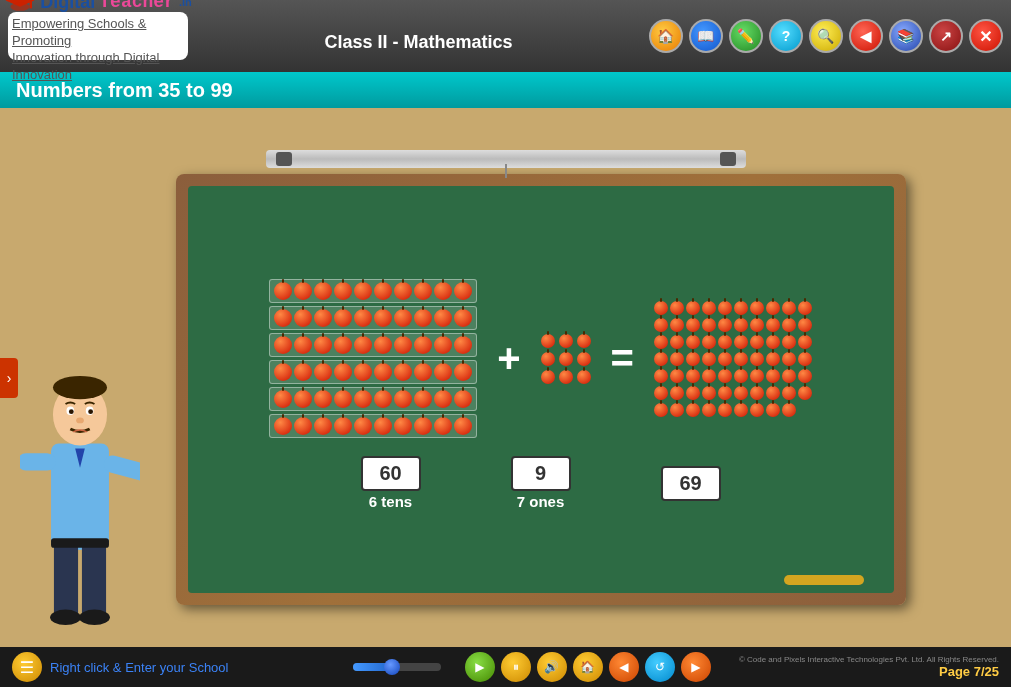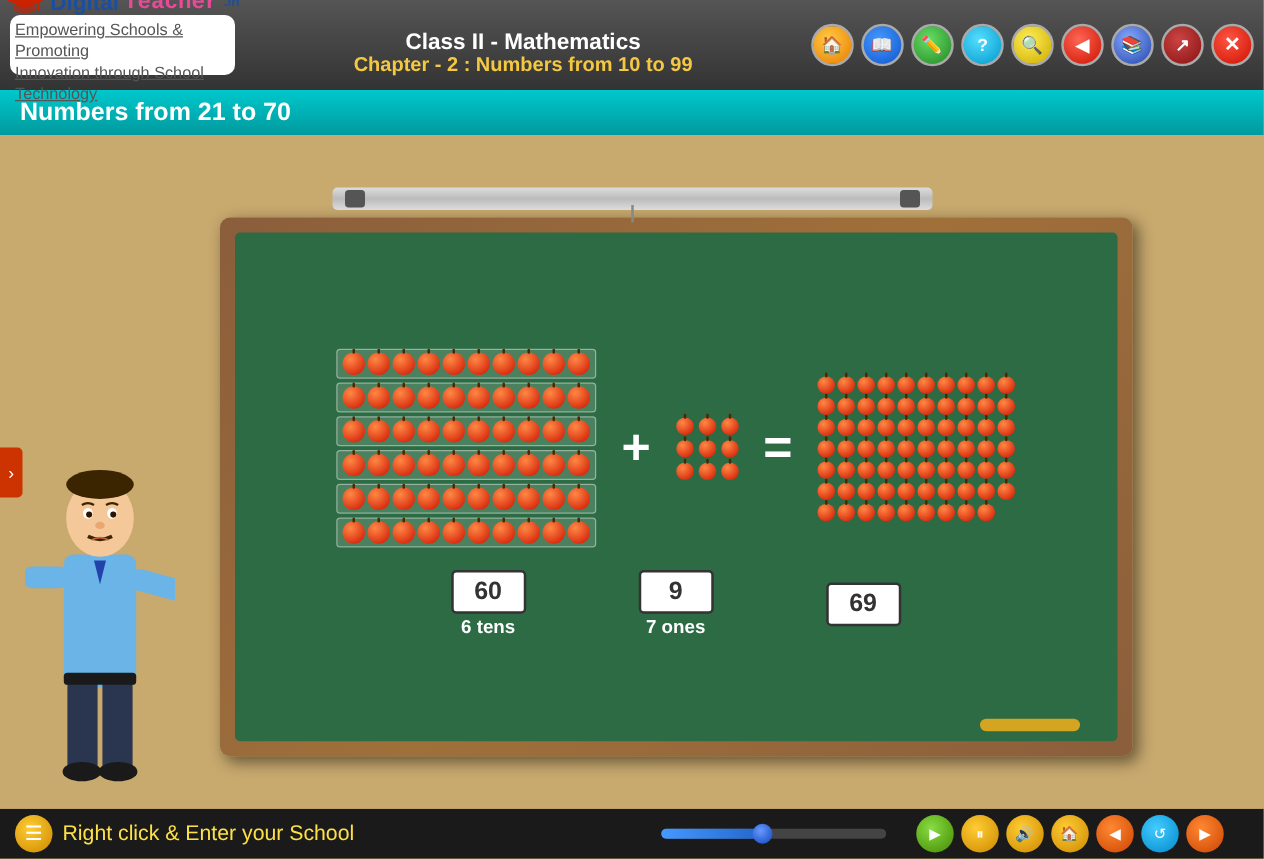--- a/index.html
+++ b/index.html
@@ -355,22 +355,22 @@
     .footer-icon {
       width: 30px;
       height: 30px;
       border-radius: 50%;
       display: flex;
       align-items: center;
       justify-content: center;
       cursor: pointer;
     }
     .footer-text {
-      color: #fde047;
-      font-size: 17px;
+      color: #3b82f6;
+      font-size: 13px;
       flex: 0 0 auto;
       margin-right: 20px;
     }
     .footer-progress {
       flex: 1;
       height: 8px;
       background: #444;
       border-radius: 4px;
       position: relative;
       max-width: 180px;
@@ -446,44 +446,43 @@
         <polygon points="20,4 38,14 20,22 2,14" fill="#cc2200"></polygon>
         <rect x="32" y="14" width="3" height="10" fill="#cc2200"></rect>
         <ellipse cx="20" cy="22" rx="12" ry="5" fill="#cc2200" opacity="0.6"></ellipse>
       </svg>
       <span style="font-size:18px;font-weight:bold;color:#1a4fa0;">Digital</span>
         <span style="font-size:18px;font-weight:bold;color:#ec4899;font-family:Liberation Mono, monospace;">Teacher</span>
         <span style="font-size:11px;color:#1a4fa0;font-weight:bold;">.in</span>
     </div>
     <div class="logo-tagline">
       <span>Empowering Schools &amp; Promoting</span><br>
-      <span>Innovation through School Technology</span>
+      <span>Innovation through Digital Innovation</span>
     </div>
   </div>
 
   <div class="header-center">
     <div class="header-title-main">Class II - Mathematics</div>
-    <div class="header-title-sub">Chapter - 2 : Numbers from 10 to 99</div>
   </div>
 
   <div class="header-icons">
     <div class="header-btn btn-orange">🏠</div>
     <div class="header-btn btn-blue">📖</div>
     <div class="header-btn btn-green">✏️</div>
     <div class="header-btn btn-ltblue" style="font-weight:bold;">?</div>
     <div class="header-btn btn-yellow">🔍</div>
     <div class="header-btn btn-red">◀</div>
     <div class="header-btn btn-book">📚</div>
     <div class="header-btn btn-maroon">↗</div>
     <div class="header-btn btn-close">✕</div>
   </div>
 </div>
 
 <div class="subtitle-bar">
-  <span class="subtitle-text">Numbers from 21 to 70</span>
+  <span class="subtitle-text">Numbers from 35 to 99</span>
 </div>
 
 <div class="main-content">
 
   <div class="left-arrow">›</div>
 
   <div class="teacher">
     <svg viewBox="0 0 120 290" class="teacher-svg">
 
       <rect x="30" y="100" width="60" height="110" rx="8" fill="#6ab4e8"></rect>
@@ -759,13 +758,17 @@
     <div class="ctrl-btn ctrl-pause">⏸</div>
     <div class="ctrl-btn ctrl-vol">🔊</div>
     <div class="ctrl-btn ctrl-home">🏠</div>
     <div class="ctrl-btn ctrl-prev">◀</div>
     <div class="ctrl-btn ctrl-reload">↺</div>
     <div class="ctrl-btn ctrl-next">▶</div>
   </div>
 
   <div style="width:12px;"></div>
 
+  <div style="display:flex;flex-direction:column;align-items:flex-end;">
+    <span class="footer-copyright">© Code and Pixels Interactive Technologies Pvt. Ltd. All Rights Reserved.</span>
+    <span class="footer-page">Page 7/25</span>
+  </div>
 </div>
 
 </body></html>

